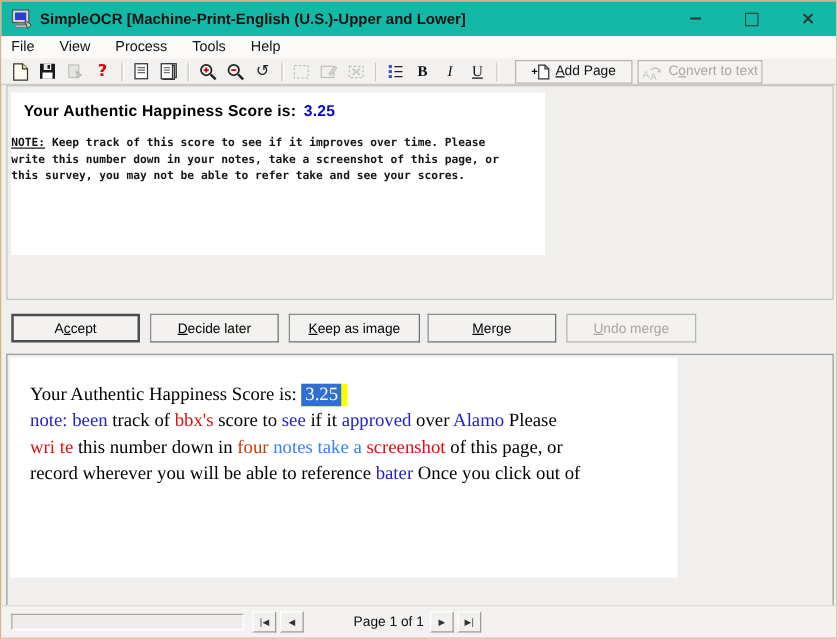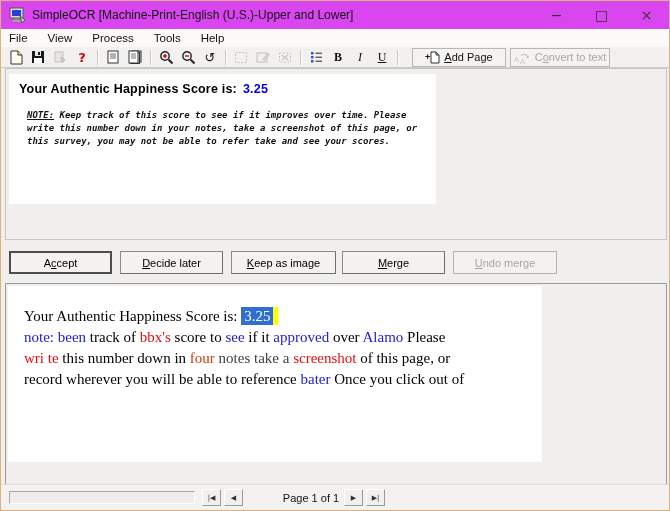--- a/index.html
+++ b/index.html
@@ -3,21 +3,21 @@
 <meta charset="utf-8">
 <style>
   * { margin:0; padding:0; box-sizing:border-box; }
   html,body { background:#e8e8e8; }
   body { font-family:"Liberation Sans", sans-serif; }
   .window {
     position:relative; width:670px; height:511px; background:#f0efed;
     border:1px solid #d9b283; overflow:hidden;
   }
   
-  .titlebar { position:absolute; left:0; top:0; right:0; height:28px; background:#d946ef; }
+  .titlebar { position:absolute; left:0; top:0; right:0; height:28px; background:#14b8a6;font-weight:bold; }
   .app-icon { position:absolute; left:8px; top:6px; width:17px; height:17px; }
   .title-text { position:absolute; left:31px; top:7px; font-size:12px; color:#111; white-space:nowrap; }
   .win-controls { position:absolute; right:0; top:0; height:28px; display:flex; }
   .win-btn { width:45px; height:28px; display:flex; align-items:center; justify-content:center;
              font-size:14px; color:#333; font-family:"DejaVu Sans", sans-serif; }
   
   .menubar { position:absolute; left:0; top:28px; right:0; height:18px; background:#fbfaf9; display:flex; align-items:center; padding-left:8px; }
   .menu-item { font-size:11.5px; color:#111; padding:2px 8px 2px 0; margin-right:12px; }
   
   .toolbar { position:absolute; left:0; top:46px; right:0; height:21px; background:#f2f1ef;
@@ -35,22 +35,22 @@
   .tb-button .ic { margin-right:4px; display:flex; }
   .add-page { width:94px; margin-left:10px; }
   .convert { width:100px; margin-left:4px; color:#a9a7a4; }
   .convert .ic { opacity:.5; }
   
   .top-panel { position:absolute; left:4px; top:67px; width:662px; height:172px;
                background:#f0efed; border:1px solid #c6c4c1; }
   .scan-page { position:absolute; left:3px; top:5px; width:427px; height:130px; background:#ffffff; }
   .scan-header { padding:8px 0 0 10px; font-size:12.5px; font-weight:bold; color:#000; letter-spacing:.2px; }
   .scan-score { color:#0000dd; margin-left:6px; }
-  .scan-note { margin-top:13px; padding-left:18px; font-family:"DejaVu Sans Mono", monospace;
-               font-size:9px; font-weight:bold; font-style:italic; color:#141414; line-height:13px; white-space:nowrap; }
+  .scan-note { margin-top:13px; padding-left:0; font-family:"DejaVu Sans Mono", monospace;
+               font-size:9px; font-weight:bold; color:#141414; line-height:13px; white-space:nowrap; }
   .note-label { text-decoration:underline; }
   
   .actions { position:absolute; left:0; top:248px; right:0; height:28px; }
   .act-btn { position:absolute; top:2px; height:23px; background:#f3f2f0; border:1px solid #8c8c8c;
              border-bottom-color:#6f6f6f; border-right-color:#6f6f6f;
              font-size:11px; color:#000; display:flex; align-items:center; justify-content:center; }
   .act-btn.default { border:2px solid #4d4d4d; }
   .act-btn.disabled { color:#a8a6a3; border-color:#b5b3b0; }
   .acc-u { text-decoration:underline; }
   
@@ -253,21 +253,21 @@
   </div>
 
   <div class="bottom-panel">
     <div class="ocr-white">
       <div class="ocr-text">
         <div class="ocr-line">
           <span>Your Authentic Happiness Score is: </span><span class="hl-yellow"><span class="hl-blue">3.25</span></span>
         </div>
         <div>
             <div class="ocr-line"><span style="color: rgb(34, 34, 204);">note: been</span><span style="color: rgb(0, 0, 0);"> track of</span><span style="color: rgb(224, 16, 16);"> bbx's</span><span style="color: rgb(0, 0, 0);"> score to</span><span style="color: rgb(34, 34, 204);"> see</span><span style="color: rgb(0, 0, 0);"> if it</span><span style="color: rgb(34, 34, 204);"> approved</span><span style="color: rgb(0, 0, 0);"> over</span><span style="color: rgb(34, 34, 204);"> Alamo</span><span style="color: rgb(0, 0, 0);"> Please</span></div>
-            <div class="ocr-line"><span style="color: rgb(224, 16, 16);">wri te</span><span style="color: rgb(0, 0, 0);"> this number down in</span><span style="color: #c2410c;"> four</span><span style="color: #404040;"> notes take a</span><span style="color: rgb(224, 16, 16);"> screenshot</span><span style="color: rgb(0, 0, 0);"> of this page, or</span></div>
+            <div class="ocr-line"><span style="color: rgb(224, 16, 16);">wri te</span><span style="color: rgb(0, 0, 0);"> this number down in</span><span style="color: #c2410c;"> four</span><span style="color: #3b82f6;"> notes take a</span><span style="color: rgb(224, 16, 16);"> screenshot</span><span style="color: rgb(0, 0, 0);"> of this page, or</span></div>
             <div class="ocr-line"><span style="color: rgb(0, 0, 0); text-align: right;">record wherever you will be able to reference</span><span style="color: rgb(34, 34, 204);"> bater</span><span style="color: rgb(0, 0, 0);"> Once you click out of</span></div>
           </div>
       </div>
     </div>
   </div>
 
   <div class="statusbar">
     <div class="progress-strip"></div>
     <div class="nav-btn" style="left:201px;">|◀</div>
     <div class="nav-btn" style="left:223px;">◀</div>

